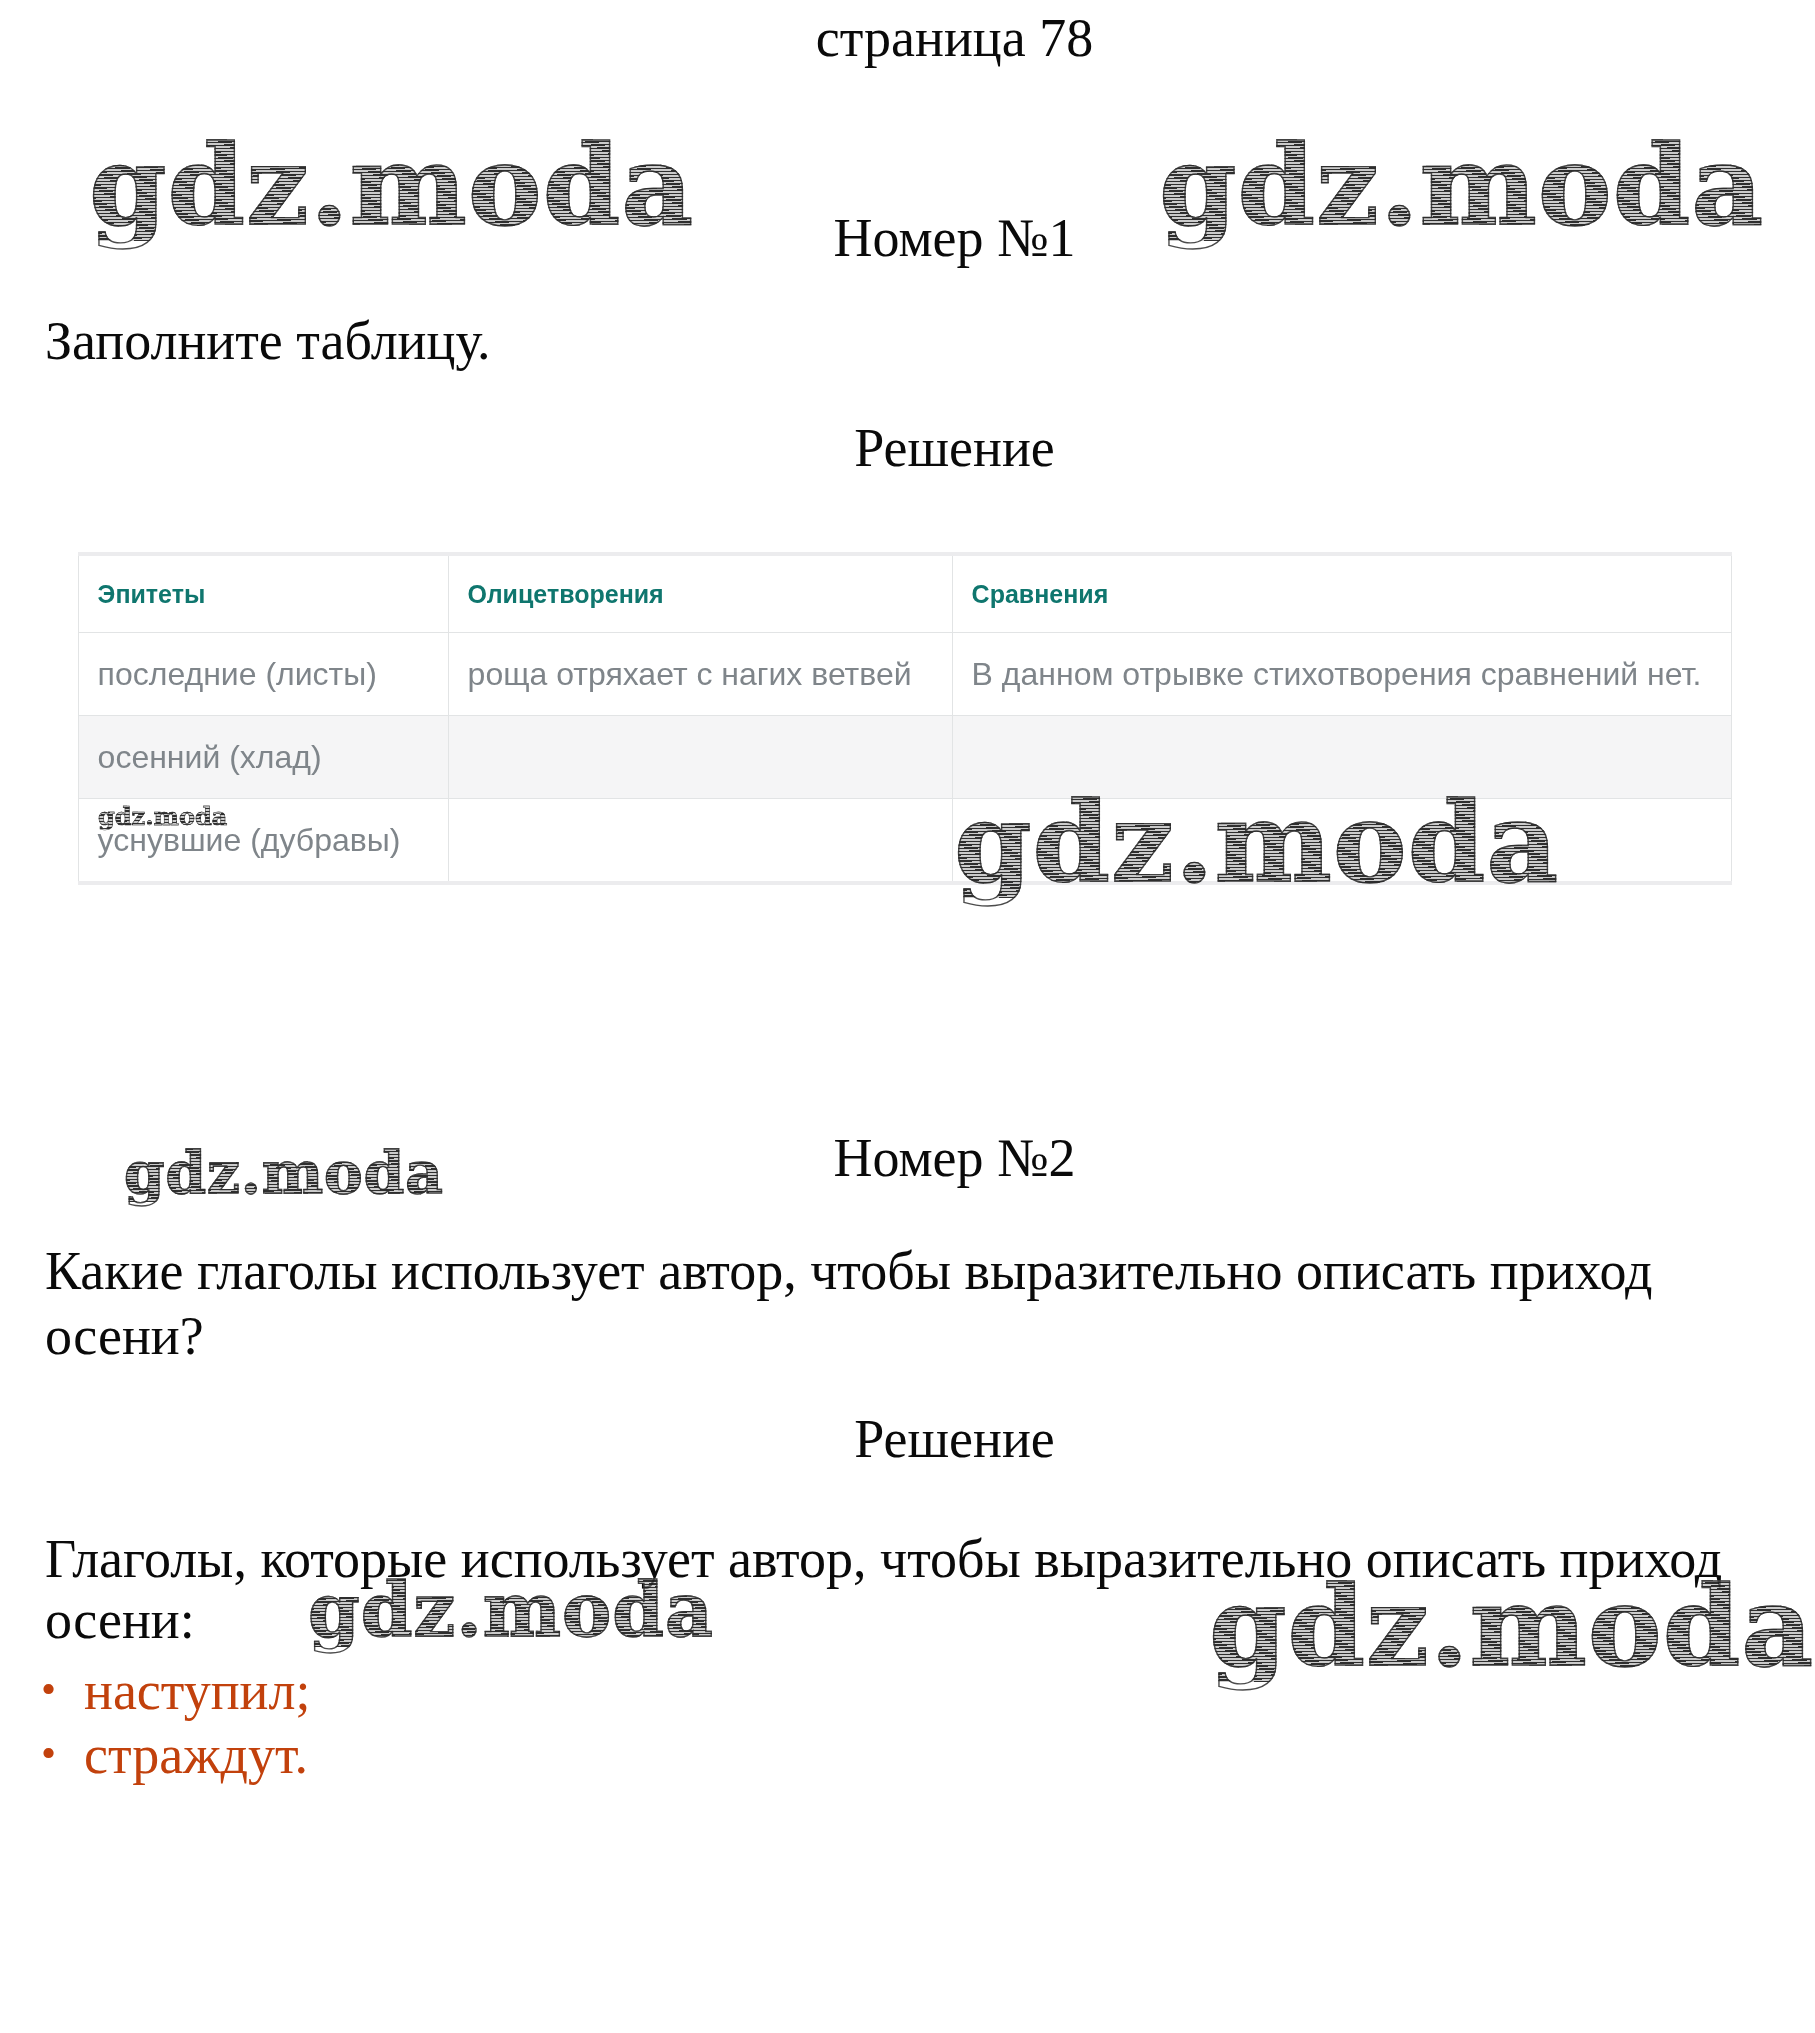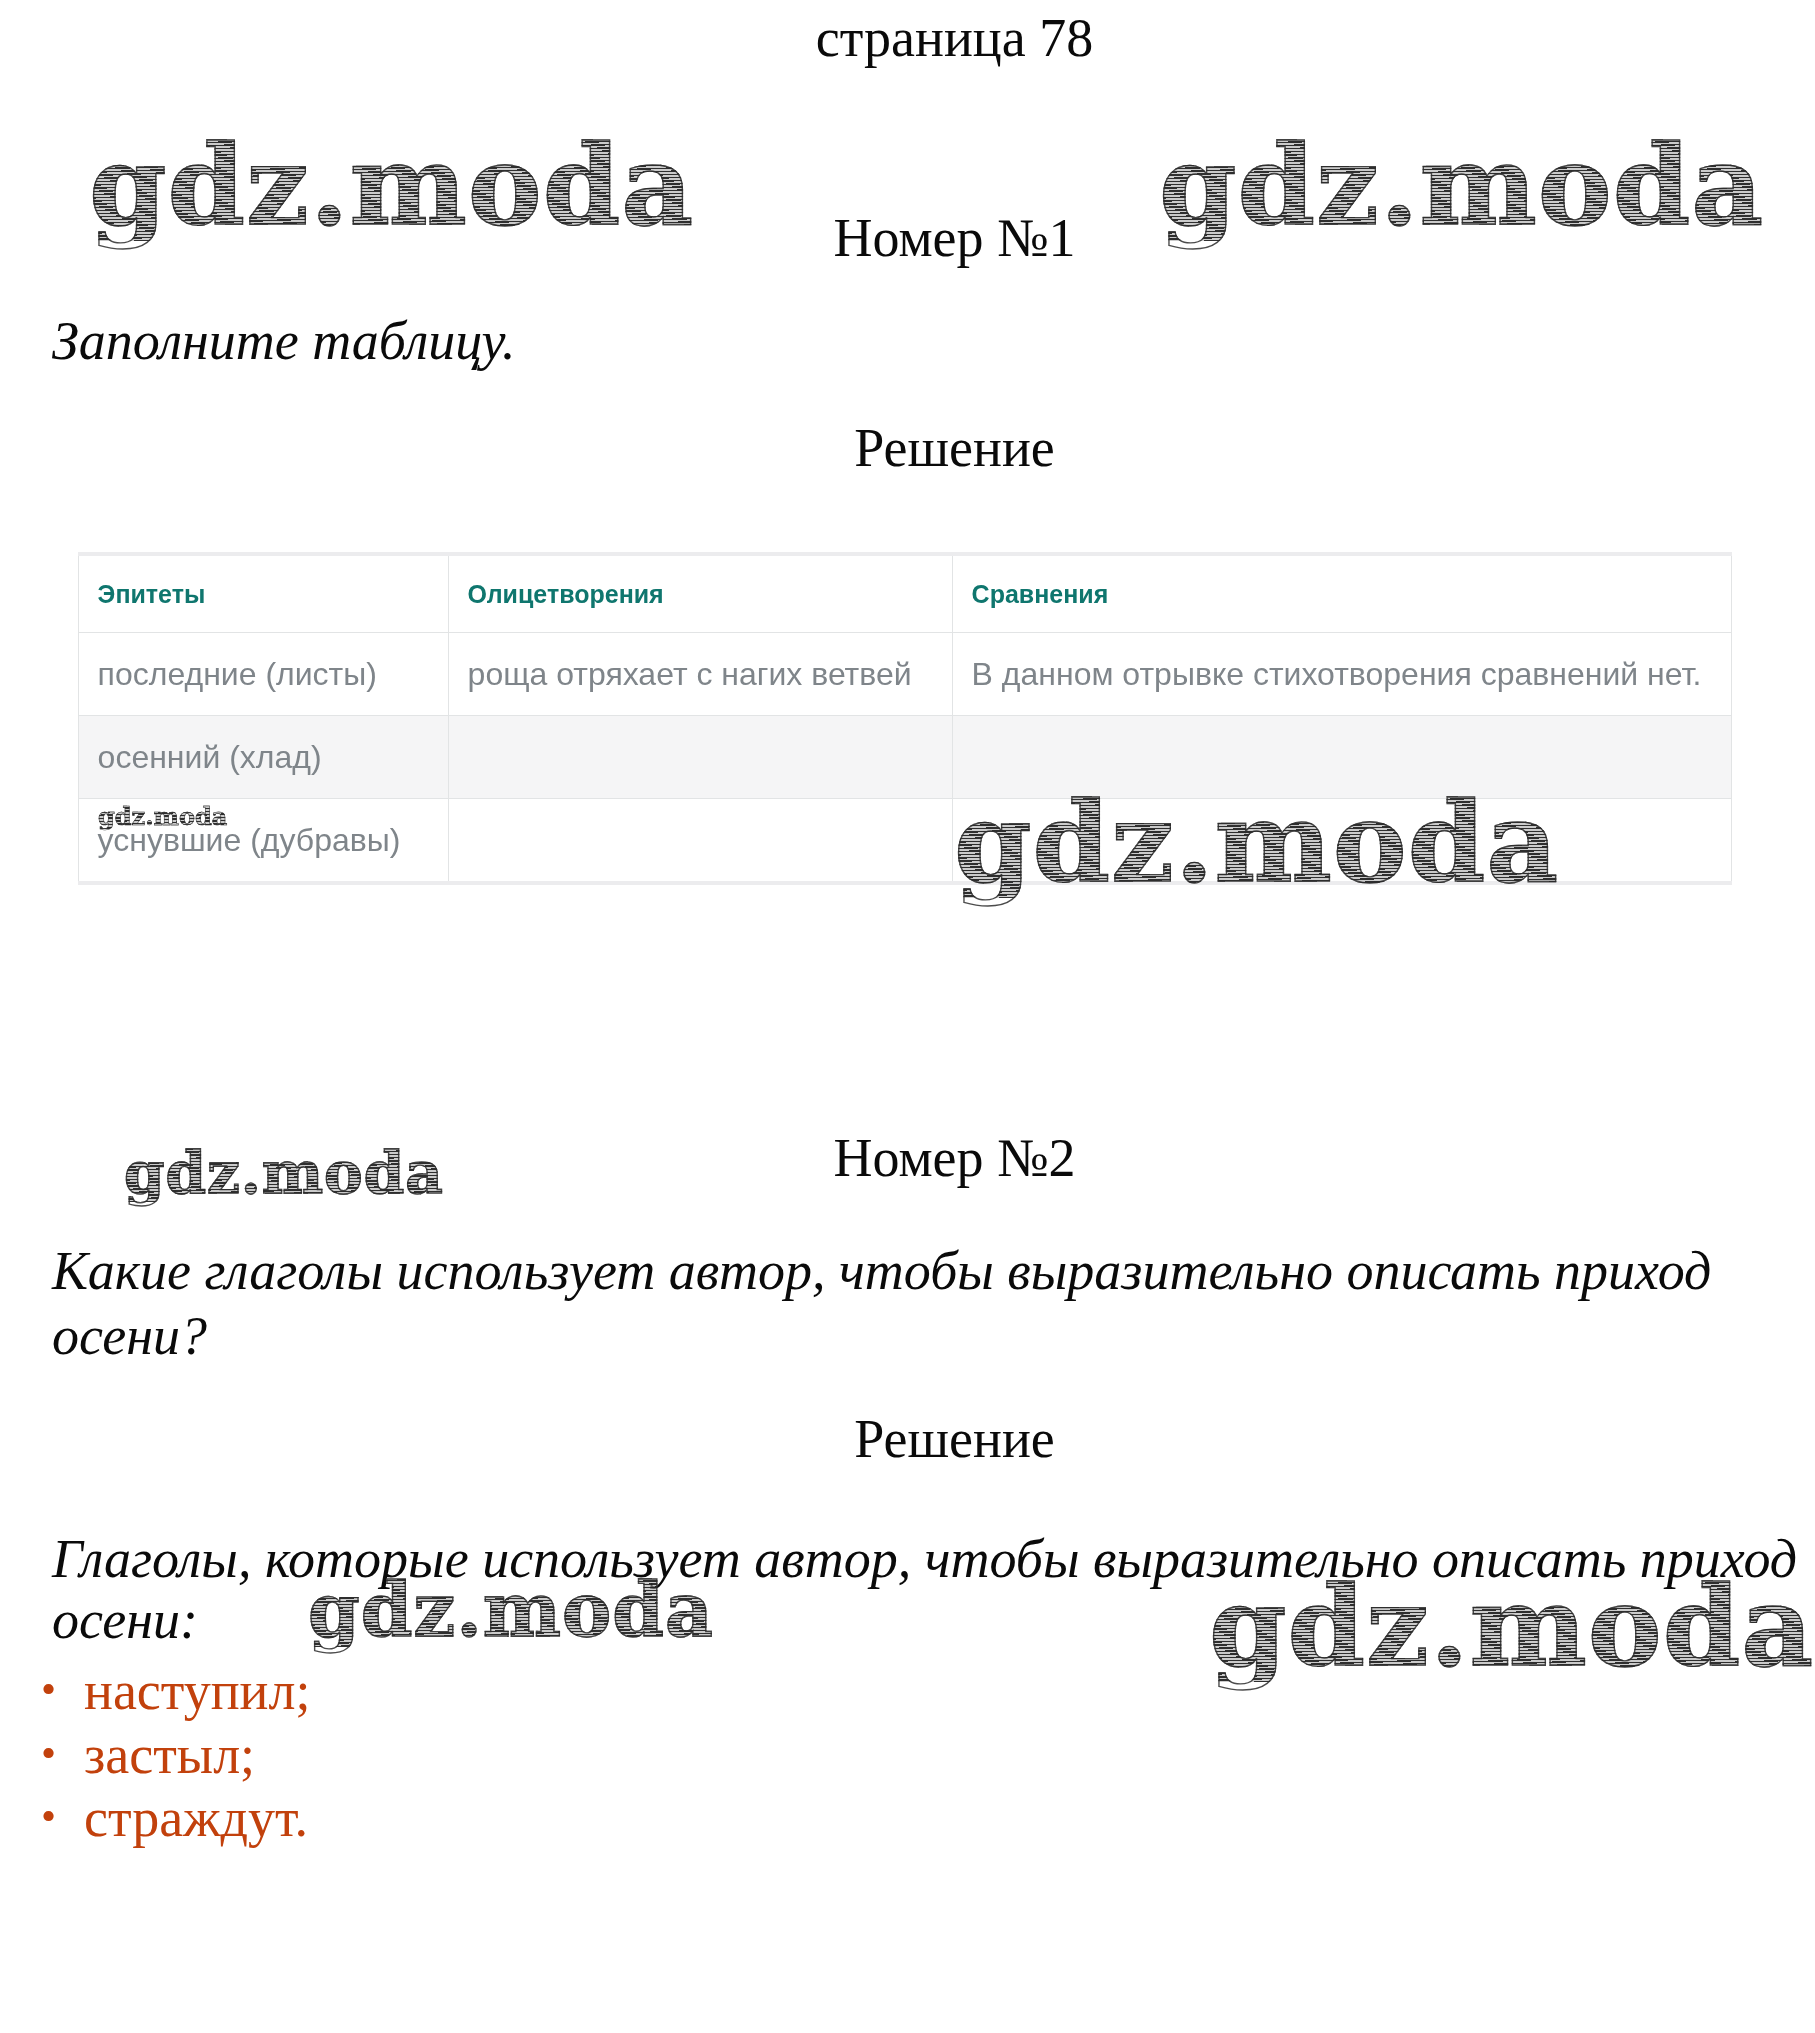--- a/index.html
+++ b/index.html
@@ -28,25 +28,24 @@
     width: 1909px;
     text-align: center;
     font-size: 54px;
     line-height: 1;
     white-space: nowrap;
     color: #0a0a0a;
   }
   
   .left-text {
     position: absolute;
-    left: 52px;
+    left: 45px;
     font-size: 54px;
     line-height: 65px;
     color: #0a0a0a;
-    font-style: italic;
   }
   
   table.answers-table {
     position: absolute;
     left: 78px;
     top: 552px;
     width: 1653px;
     table-layout: fixed;
     border-collapse: collapse;
     font-family: "Liberation Sans", sans-serif;
@@ -205,18 +204,17 @@
   <div class="left-text" id="answer-intro">
     <div>Глаголы, которые использует автор, чтобы выразительно описать приход</div>
     <div>осени:</div>
   </div>
 
   <div class="wm wm6">gdz.moda</div>
   <div class="wm wm7">gdz.moda</div>
 
   <ul class="bullet-list">
     <li><span class="marker">•</span><span>наступил;</span></li>
-    <li><span class="marker">•</span><span>застыл;</span></li>
     <li><span class="marker">•</span><span>страждут.</span></li>
   </ul>
 
 </div>
 
 
 </body></html>

